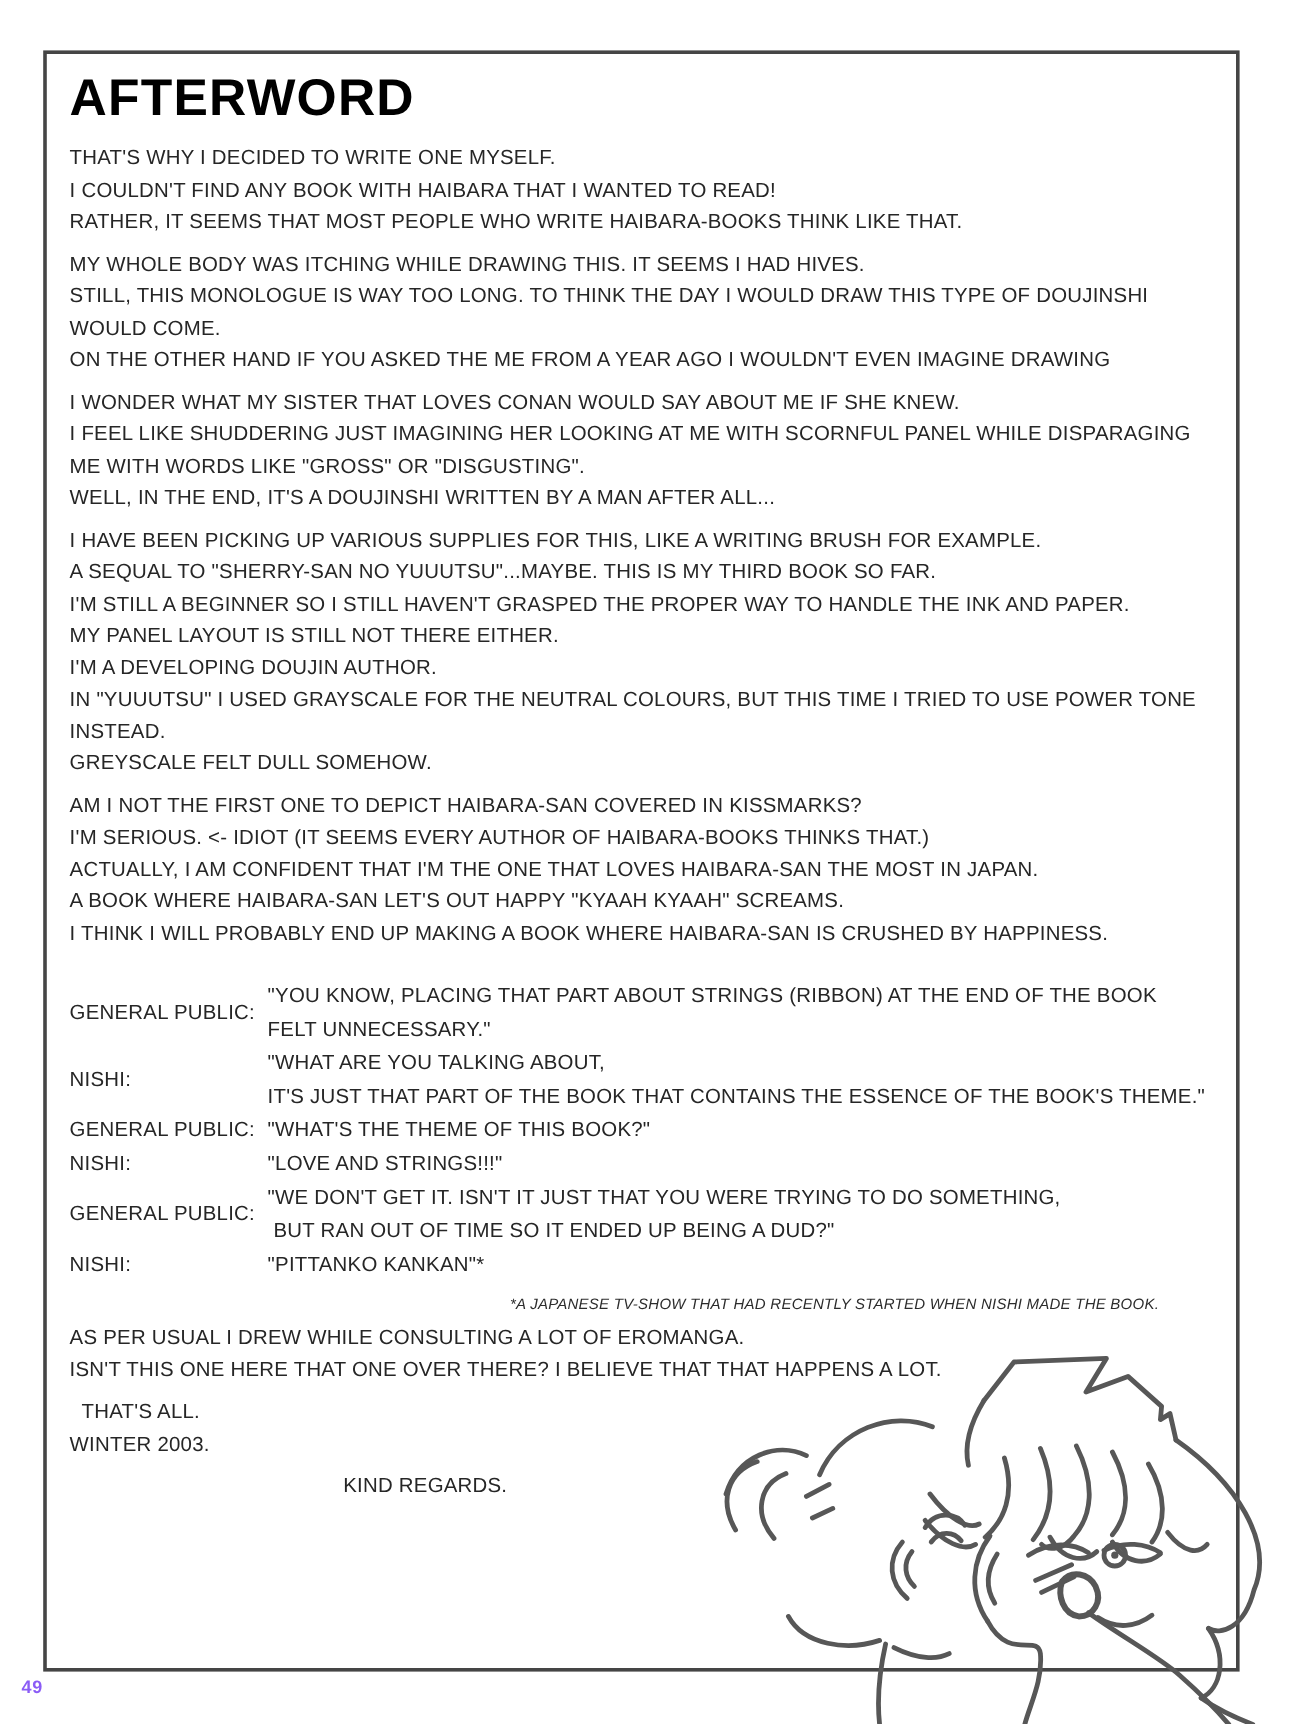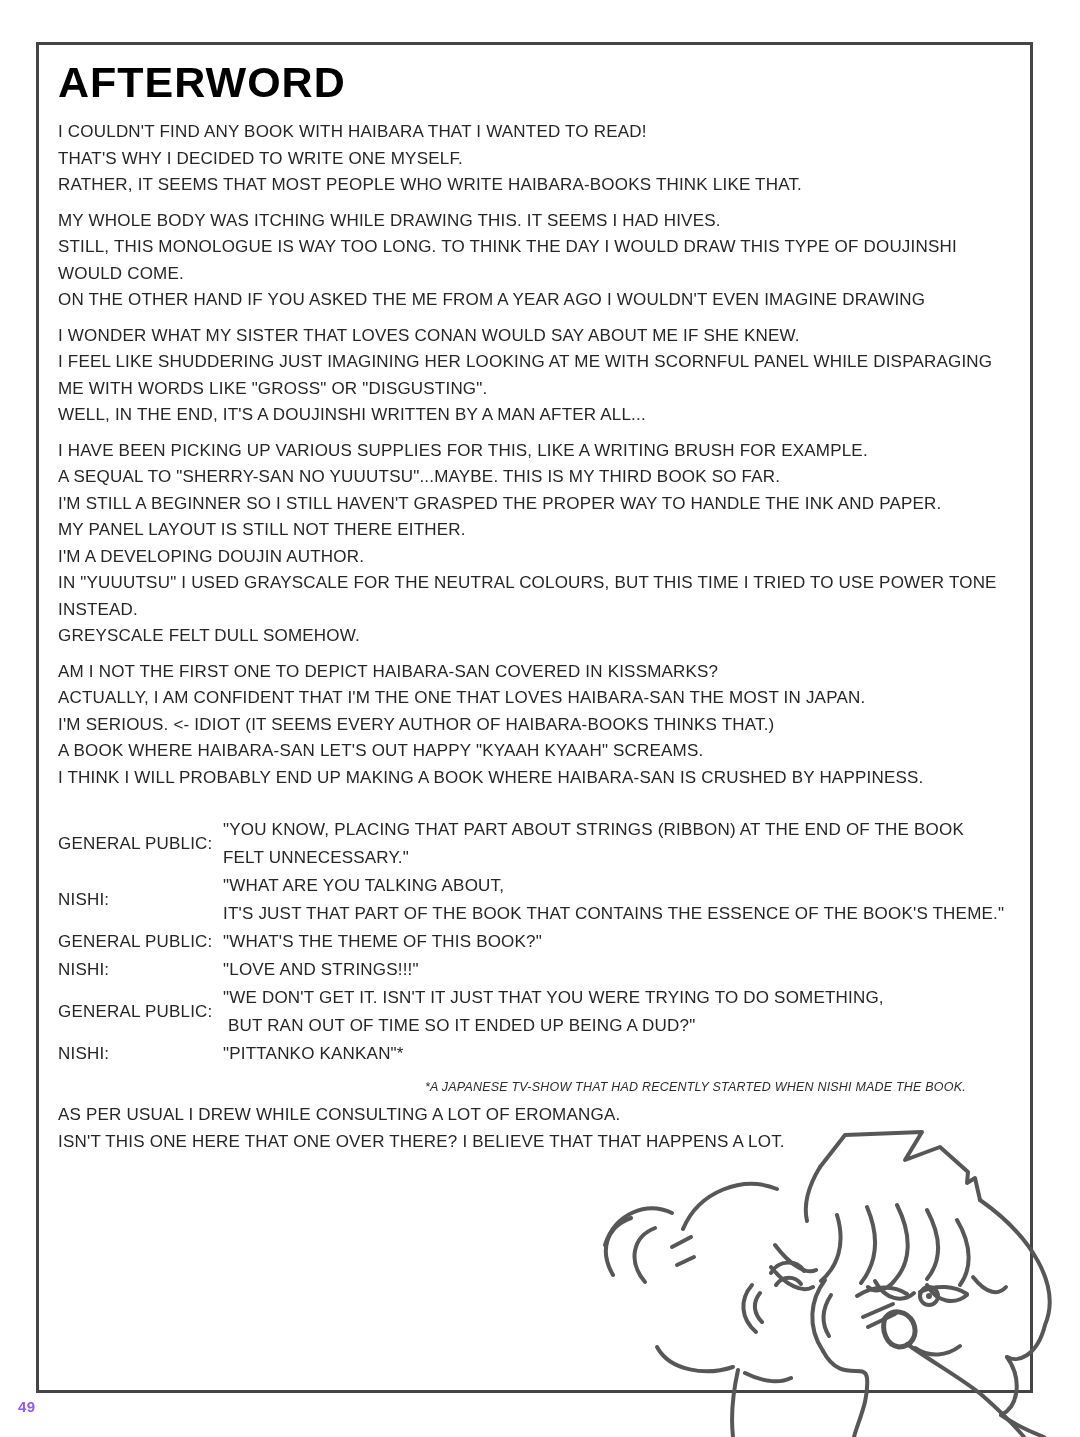--- a/index.html
+++ b/index.html
@@ -56,22 +56,22 @@
 <body>
 
 <div class="frame">
   <div class="content">
 
     <h1 class="title">AFTERWORD</h1>
 
     <div class="bodytext">
 
       <div class="para">
+        <div class="ln">THAT'S WHY I DECIDED TO WRITE ONE MYSELF.</div>
         <div class="ln">I COULDN'T FIND ANY BOOK WITH HAIBARA THAT I WANTED TO READ!</div>
-        <div class="ln">THAT'S WHY I DECIDED TO WRITE ONE MYSELF.</div>
         <div class="ln">RATHER, IT SEEMS THAT MOST PEOPLE WHO WRITE HAIBARA-BOOKS THINK LIKE THAT.</div>
       </div>
 
       <div class="para">
         <div class="ln">MY WHOLE BODY WAS ITCHING WHILE DRAWING THIS. IT SEEMS I HAD HIVES.</div>
         <div class="ln">STILL, THIS MONOLOGUE IS WAY TOO LONG. TO THINK THE DAY I WOULD DRAW THIS TYPE OF DOUJINSHI</div>
         <div class="ln">WOULD COME.</div>
         <div class="ln">ON THE OTHER HAND IF YOU ASKED THE ME FROM A YEAR AGO I WOULDN'T EVEN IMAGINE DRAWING</div>
       </div>
 
@@ -88,22 +88,22 @@
         <div class="ln">I'M STILL A BEGINNER SO I STILL HAVEN'T GRASPED THE PROPER WAY TO HANDLE THE INK AND PAPER.</div>
         <div class="ln">MY PANEL LAYOUT IS STILL NOT THERE EITHER.</div>
         <div class="ln">I'M A DEVELOPING DOUJIN AUTHOR.</div>
         <div class="ln">IN "YUUUTSU" I USED GRAYSCALE FOR THE NEUTRAL COLOURS, BUT THIS TIME I TRIED TO USE POWER TONE</div>
         <div class="ln">INSTEAD.</div>
         <div class="ln">GREYSCALE FELT DULL SOMEHOW.</div>
       </div>
 
       <div class="para">
         <div class="ln">AM I NOT THE FIRST ONE TO DEPICT HAIBARA-SAN COVERED IN KISSMARKS?</div>
+        <div class="ln">I'M SERIOUS. &lt;- IDIOT (IT SEEMS EVERY AUTHOR OF HAIBARA-BOOKS THINKS THAT.)</div>
         <div class="ln">ACTUALLY, I AM CONFIDENT THAT I'M THE ONE THAT LOVES HAIBARA-SAN THE MOST IN JAPAN.</div>
-        <div class="ln">I'M SERIOUS. &lt;- IDIOT (IT SEEMS EVERY AUTHOR OF HAIBARA-BOOKS THINKS THAT.)</div>
         <div class="ln">A BOOK WHERE HAIBARA-SAN LET'S OUT HAPPY "KYAAH KYAAH" SCREAMS.</div>
         <div class="ln">I THINK I WILL PROBABLY END UP MAKING A BOOK WHERE HAIBARA-SAN IS CRUSHED BY HAPPINESS.</div>
       </div>
 
       <div class="dialogue">
         <div class="drow">
           <div class="speaker">GENERAL PUBLIC:</div>
           <div class="dlines">
             <div class="ln">"YOU KNOW, PLACING THAT PART ABOUT STRINGS (RIBBON) AT THE END OF THE BOOK</div>
             <div class="ln">FELT UNNECESSARY."</div>
@@ -143,20 +143,25 @@
         </div>
         <div class="footnote">*A JAPANESE TV-SHOW THAT HAD RECENTLY STARTED WHEN NISHI MADE THE BOOK.</div>
       </div>
 
       <div class="para after-dialogue">
         <div class="ln">AS PER USUAL I DREW WHILE CONSULTING A LOT OF EROMANGA.</div>
         <div class="ln">ISN'T THIS ONE HERE THAT ONE OVER THERE? I BELIEVE THAT THAT HAPPENS A LOT.</div>
       </div>
 
 
+      <div class="closing">
+        <div class="ln thats-all">THAT'S ALL.</div>
+        <div class="ln winter">WINTER 2003.</div>
+        <div class="ln regards">KIND REGARDS.</div>
+      </div>
 
     </div>
   </div>
 </div>
 
 <svg class="sketch" viewBox="0 0 505 342" xmlns="http://www.w3.org/2000/svg">
 
   <path d="M30,150 C40,118 72,106 97,118"></path>
   <path d="M38,180 C24,156 31,132 56,123"></path>
   <path d="M70,187 C53,167 57,142 80,133"></path>

